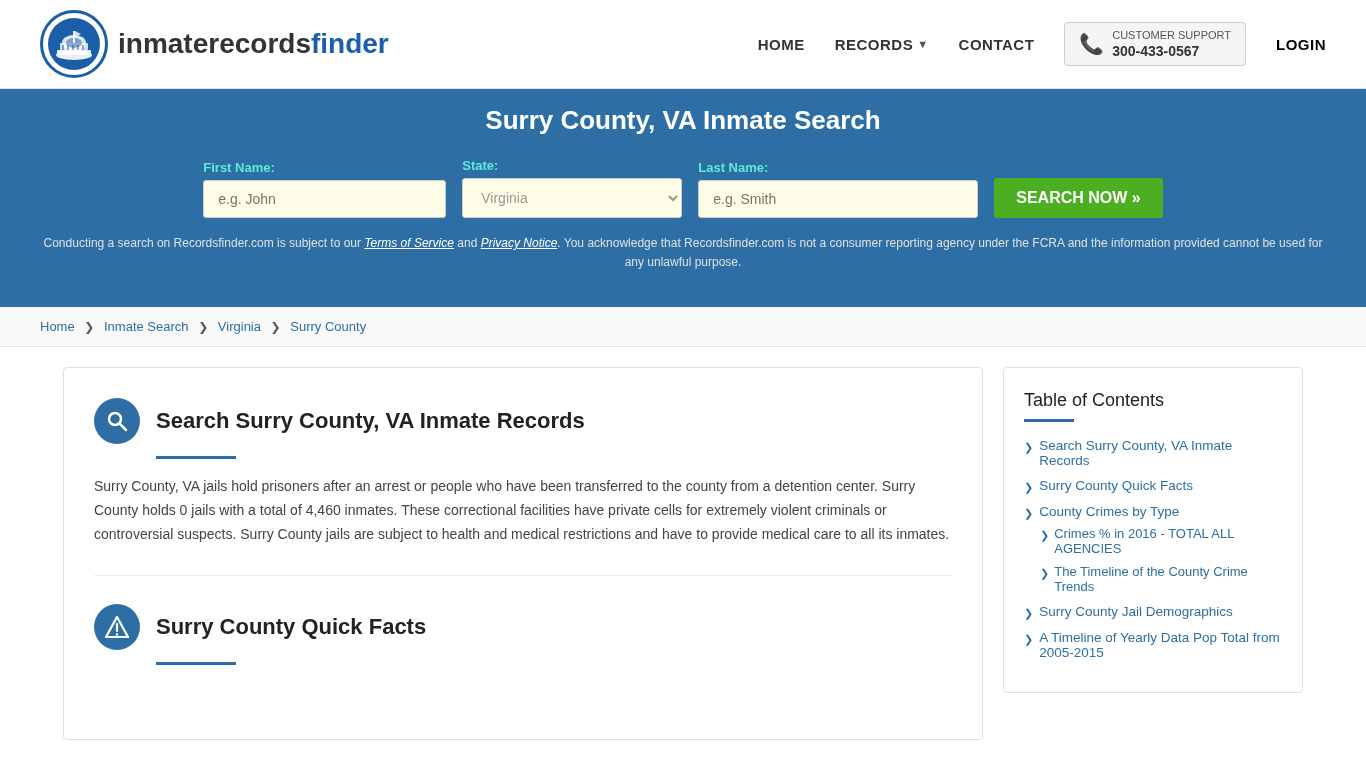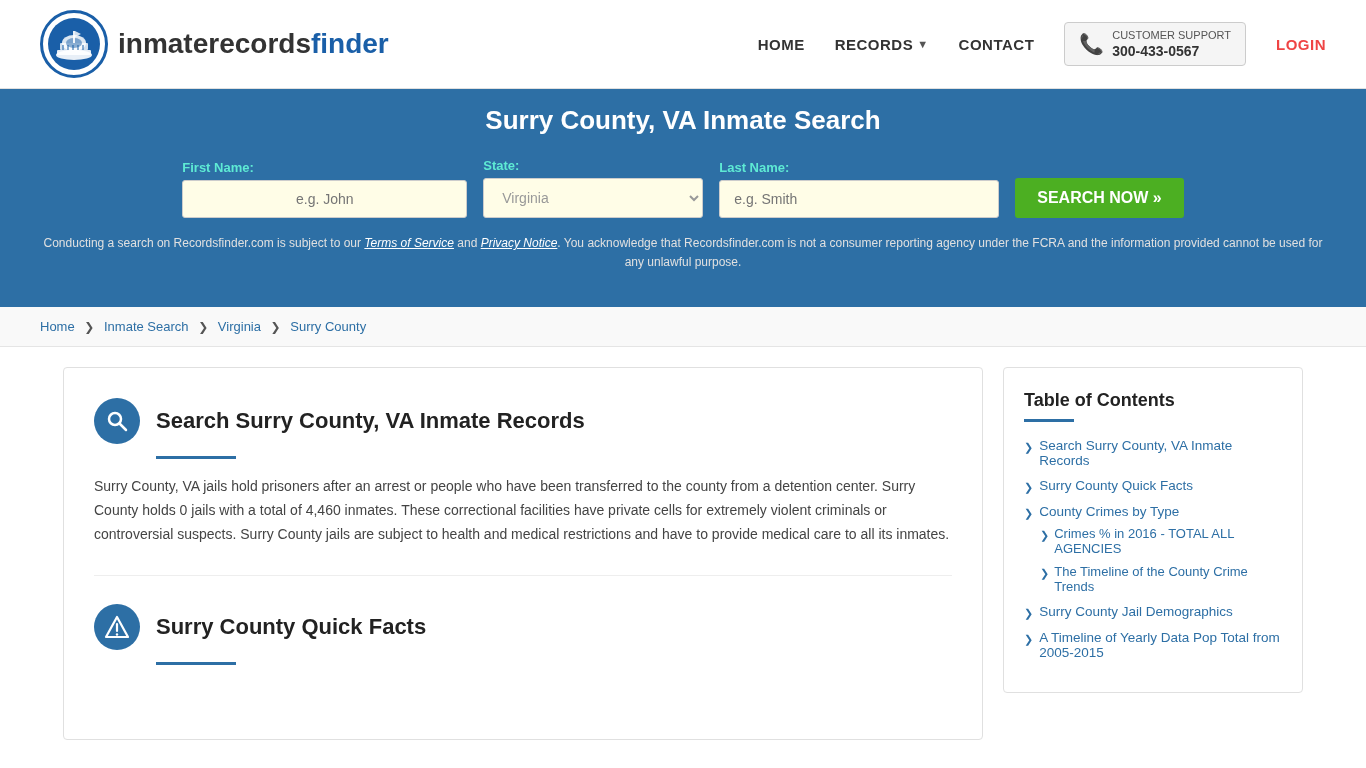--- a/index.html
+++ b/index.html
@@ -83,21 +83,21 @@
       line-height: 1.2;
     }
     .support-number {
       font-size: 14px;
       font-weight: bold;
       color: #333;
     }
     .login-btn {
       font-size: 15px;
       font-weight: bold;
-      color: #ef4444;
+      color: #000000;
       cursor: pointer;
     }
 
     
     .hero {
       background: #2d6fa5;
       padding: 16px 40px 35px;
       text-align: center;
       color: #fff;
     }
@@ -127,21 +127,21 @@
     }
     .form-group input, .form-group select {
       border: 1px solid #ccc;
       border-radius: 3px;
       padding: 10px 14px;
       font-size: 14px;
       background: #fffde7;
       color: #999;
       outline: none;
     }
-    .first-name-input { width: 285px; text-align: center; }
+    .first-name-input { width: 243px; }
     .last-name-input { width: 280px; }
     .state-select {
       width: 220px;
       background: #fff;
       color: #333;
       appearance: auto;
     }
     .search-btn {
       background: #4caf22;
       color: #fff;
@@ -254,21 +254,21 @@
       width: 300px;
       flex-shrink: 0;
       border: 1px solid #e0e0e0;
       border-radius: 4px;
       padding: 22px 20px;
       background: #fff;
       height: fit-content;
     }
     .toc-title {
       font-size: 18px;
-      font-weight: bold;
+      font-weight: normal;
       color: #222;
       margin-bottom: 8px;
     }
     .toc-underline {
       width: 50px;
       height: 3px;
       background: #2d6fa5;
       margin-bottom: 16px;
     }
     .toc-list {

